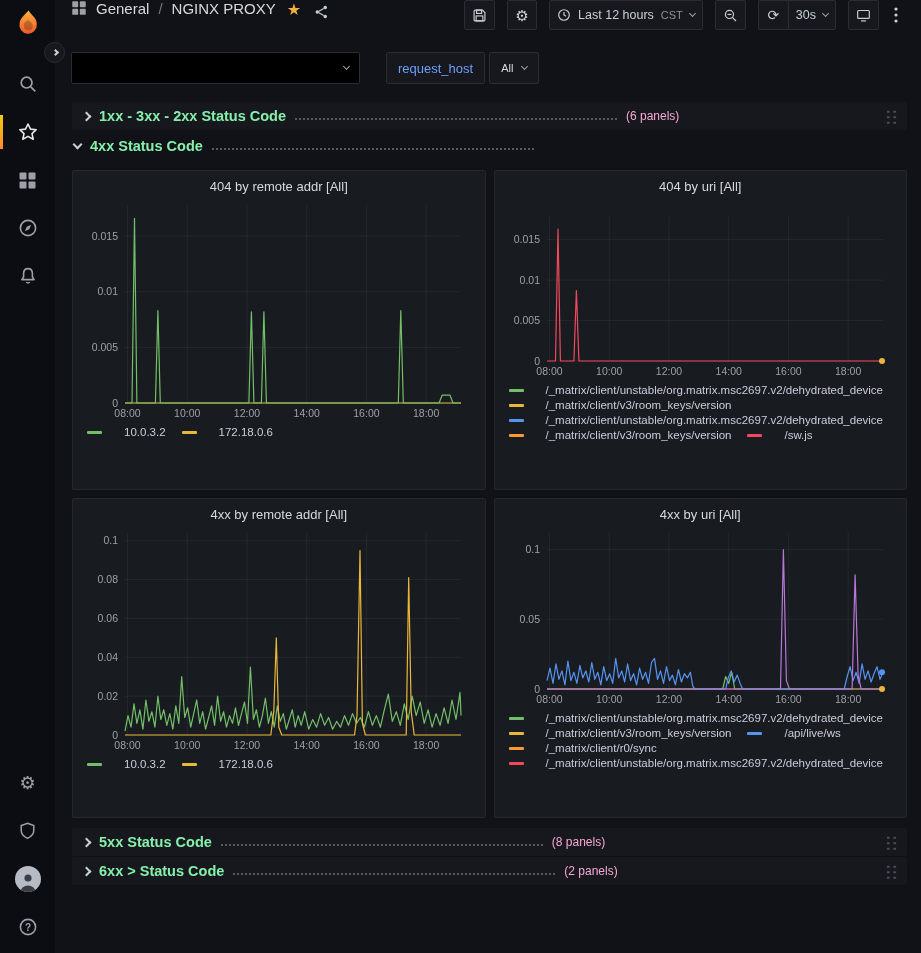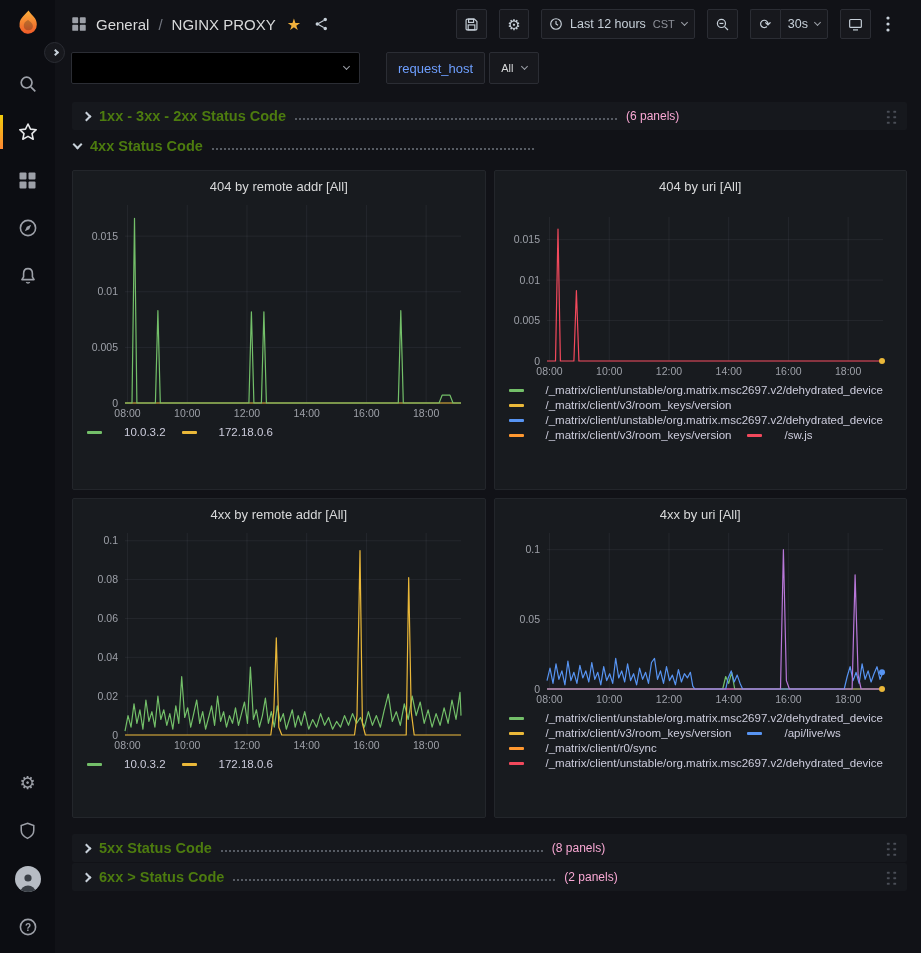--- a/index.html
+++ b/index.html
@@ -19,21 +19,21 @@
   .side-bottom{margin-top:auto;margin-bottom:2px;width:100%}
   .s-item{width:55px;height:48px;display:flex;align-items:center;justify-content:center;color:#9da0a8;position:relative;cursor:pointer}
   .s-item.active::before{content:"";position:absolute;left:0;top:7px;bottom:7px;width:3px;
     background:linear-gradient(#f2cc0c,#ff8833)}
   .s-item.active{color:#e7e8ea}
   .glyph{font-size:18px;line-height:1}
   .avatar-circle{width:26px;height:26px;border-radius:50%;background:#b7bcc4;display:flex;align-items:flex-end;justify-content:center;overflow:hidden}
 
   
   .main{flex:1;display:flex;flex-direction:column;min-width:0}
-  .topbar{height:48px;display:flex;align-items:center;padding:0 28px 0 16px;gap:9px;flex-shrink:0}
+  .topbar{height:48px;display:flex;align-items:flex-start;padding:0 20px 0 16px;gap:9px;flex-shrink:0}
   .crumb{display:flex;align-items:center;gap:9px;font-size:15px;color:#d8d9da;white-space:nowrap}
   .crumb .sep{color:#737780}
   .crumb-section{cursor:pointer}
   .crumb-title{cursor:pointer}
   .star-fav{color:#f2b13c;font-size:16px;cursor:pointer;margin-left:2px}
   .icon-btn-plain{background:none;border:none;color:#c7d0d9;cursor:pointer;display:flex;align-items:center;justify-content:center;padding:4px}
   .right-cluster{margin-left:auto;display:flex;align-items:center;gap:12px}
   .tb-btn{height:30px;min-width:30px;padding:0 7px;background:#17181d;border:1px solid #2b2d34;border-radius:2px;
     display:flex;align-items:center;justify-content:center;gap:7px;color:#c7d0d9;font-size:12.5px;cursor:pointer;white-space:nowrap}
   .tb-group{display:flex}
@@ -50,31 +50,31 @@
   .var-black{width:289px;height:32px;background:#000;border:1px solid #2b2d34;border-radius:2px;display:flex;
     align-items:center;justify-content:flex-end;padding:0 10px;cursor:pointer}
   .var-dd{height:32px;display:flex;align-items:center;gap:9px;padding:0 11px;background:#17181d;border:1px solid #2b2d34;
     border-radius:2px;font-size:11px;color:#d8d9da;cursor:pointer}
   .gap22{width:18px}
 
   
   .dash{flex:1;padding:2px 14px 0 17px;overflow:hidden}
   .rowhead{display:flex;align-items:center;height:28px;gap:9px;cursor:pointer}
   .rowhead.strip{background:#16181d;border-radius:2px;padding:0 9px}
-  .rowhead .title{font-size:14.5px;font-weight:700;color:#4d7c0f;white-space:nowrap}
+  .rowhead .title{font-size:14.5px;font-weight:700;color:#86efac;white-space:nowrap}
   .leader{width:322px;border-bottom:2px dotted #565b63;height:0;margin-top:5px;flex-shrink:1}
   .count{font-size:12px;color:#f9a8d4;white-space:nowrap}
   .spacer{flex:1}
   .handle{width:13px;height:15px;cursor:grab;flex-shrink:0;
     background-image:radial-gradient(circle,#4a4e57 1.2px,transparent 1.4px);background-size:6.5px 5.5px}
   .chev{display:inline-block;width:7px;height:7px;border-right:2px solid #c7d0d9;border-bottom:2px solid #c7d0d9;flex-shrink:0}
   .chev.right{transform:rotate(-45deg);margin-left:2px}
   .chev.down{transform:rotate(45deg);margin-top:-4px;margin-left:2px}
 
-  .mt6{margin-top:6px}.mt10{margin-top:16px}.mt11{margin-top:1px}.mt12{margin-top:2px}
+  .mt6{margin-top:6px}.mt10{margin-top:10px}.mt11{margin-top:1px}.mt12{margin-top:2px}
 
   .grid{display:grid;grid-template-columns:1fr 1fr;gap:8px;margin-top:10px}
   .panel{background:#181b1f;border:1px solid #23262b;border-radius:2px;height:320px;padding:5px 10px 6px;
     overflow:hidden;display:flex;flex-direction:column}
   .panel h2{font-size:13px;font-weight:500;text-align:center;color:#d8d9da;padding:3px 0 3px;cursor:pointer}
   .chart{width:100%;cursor:crosshair}
   .chart.h1{height:224px}
   .chart.h2{height:170px;margin-top:12px}
   .chart.h3{height:228px}
   .chart.h4{height:182px}

